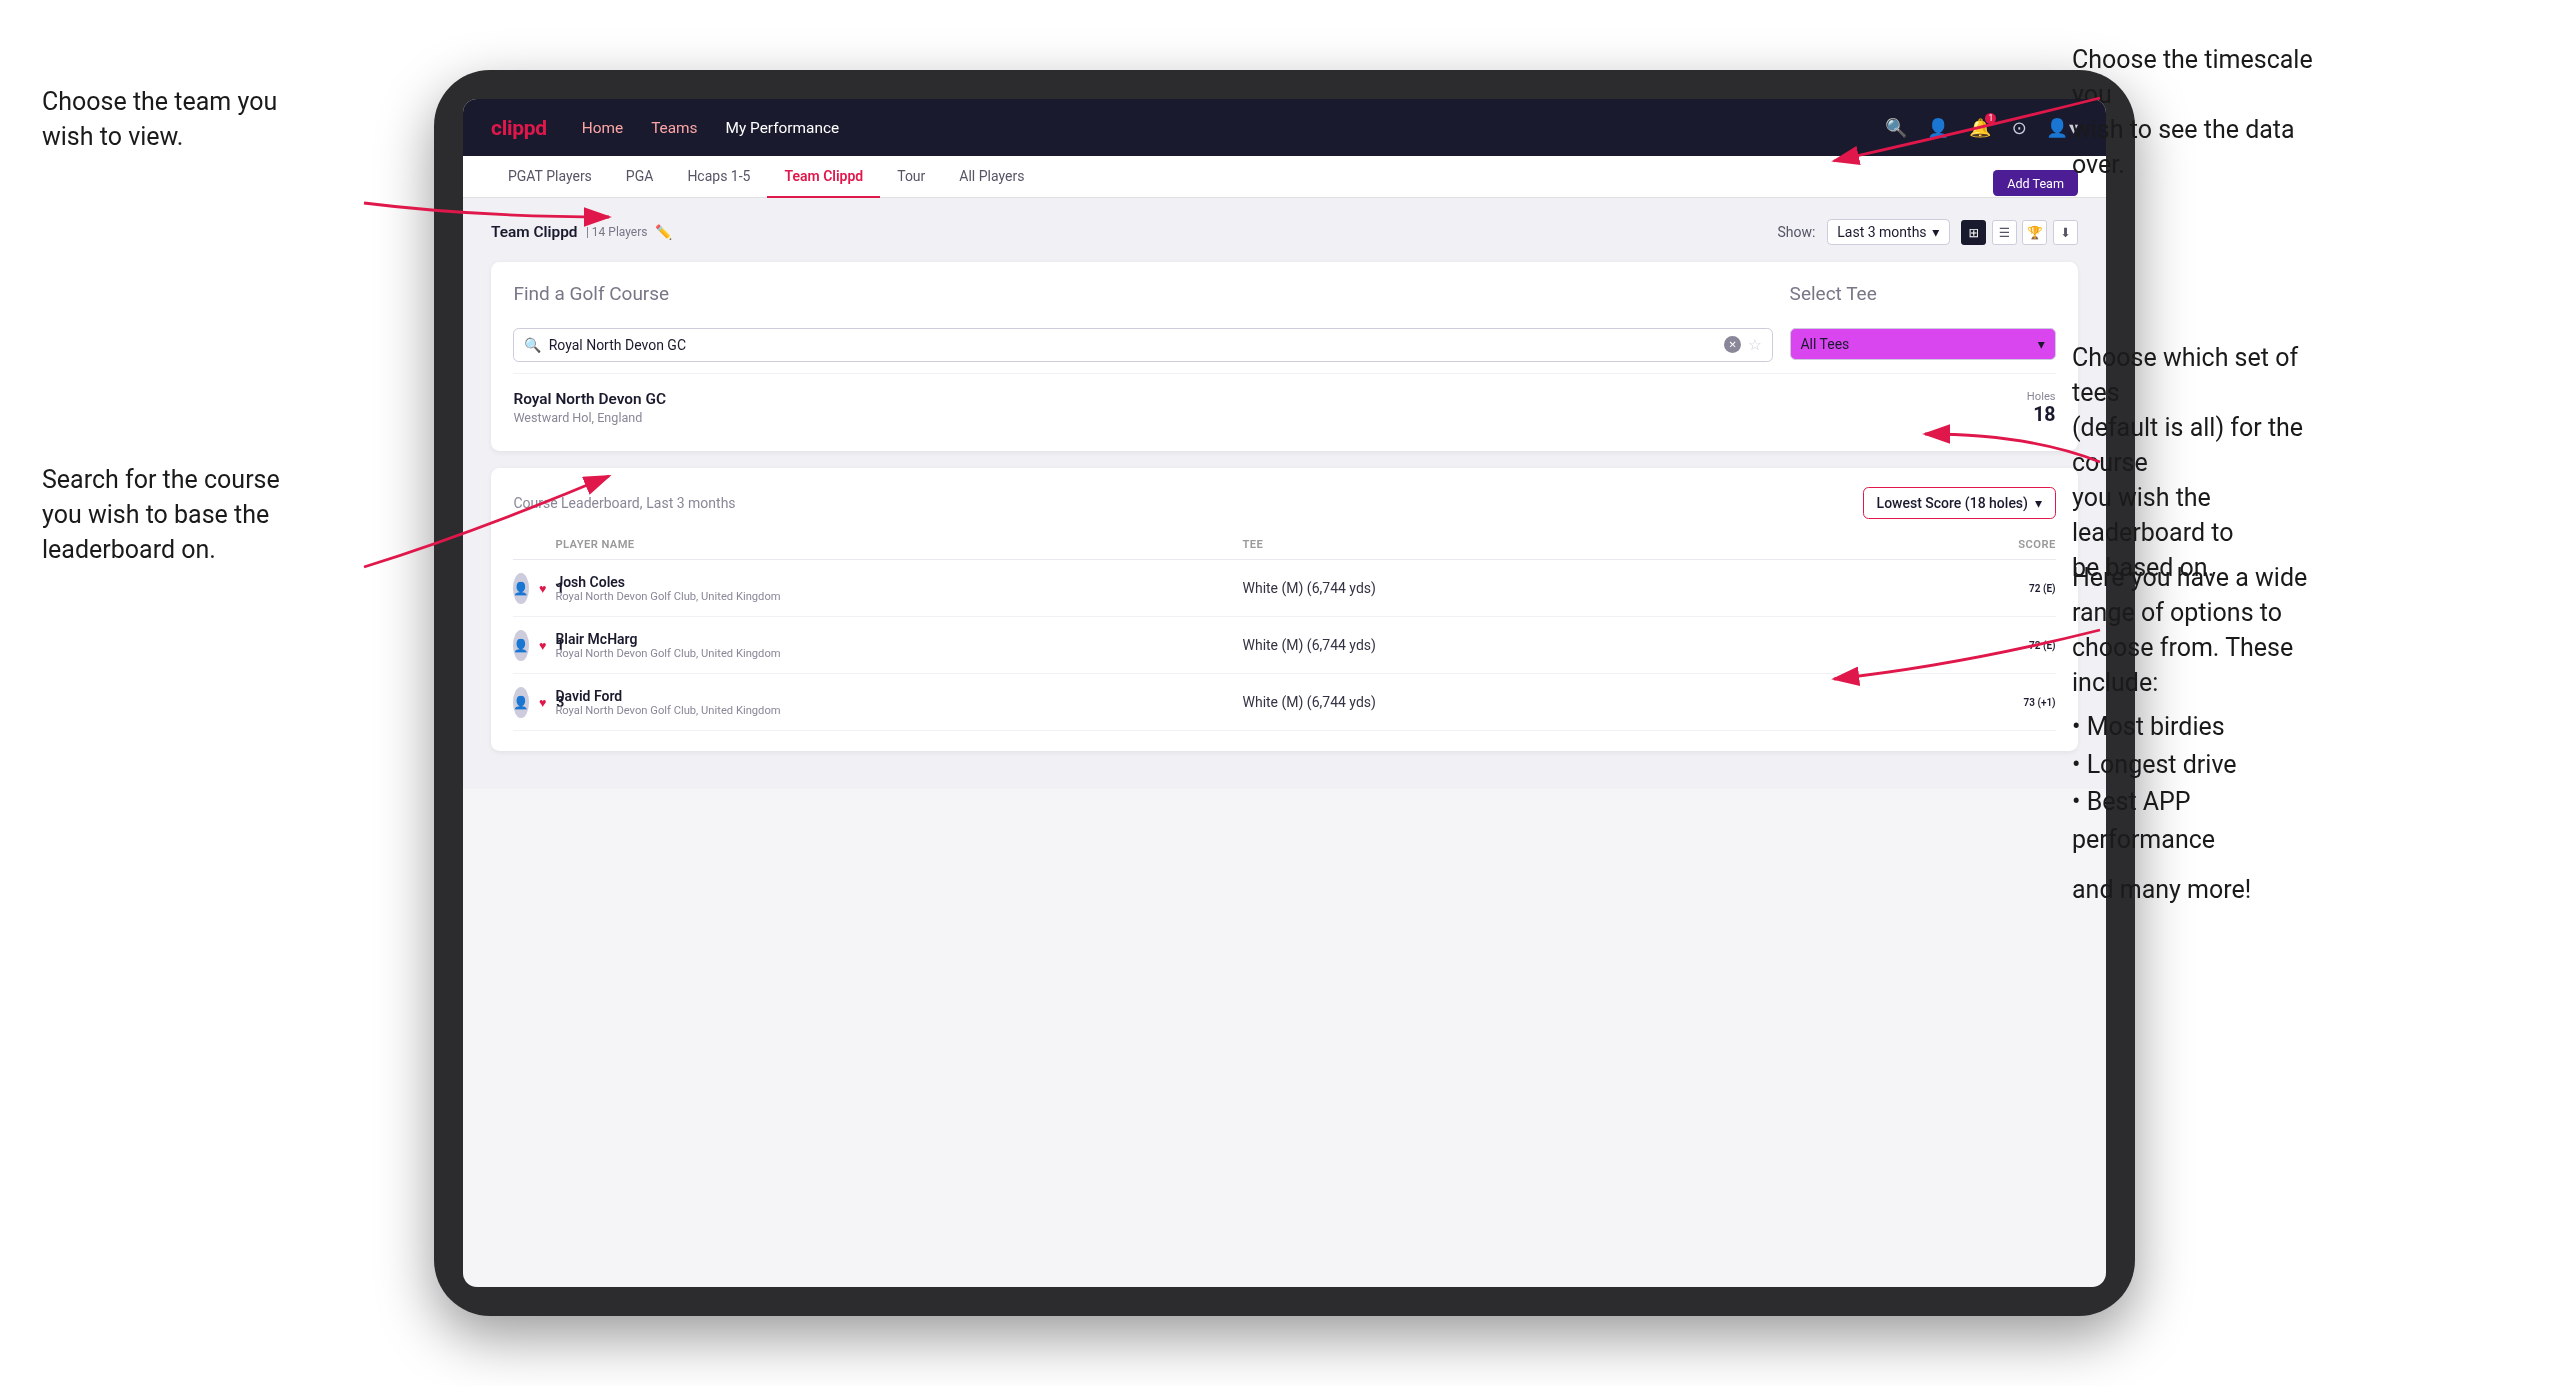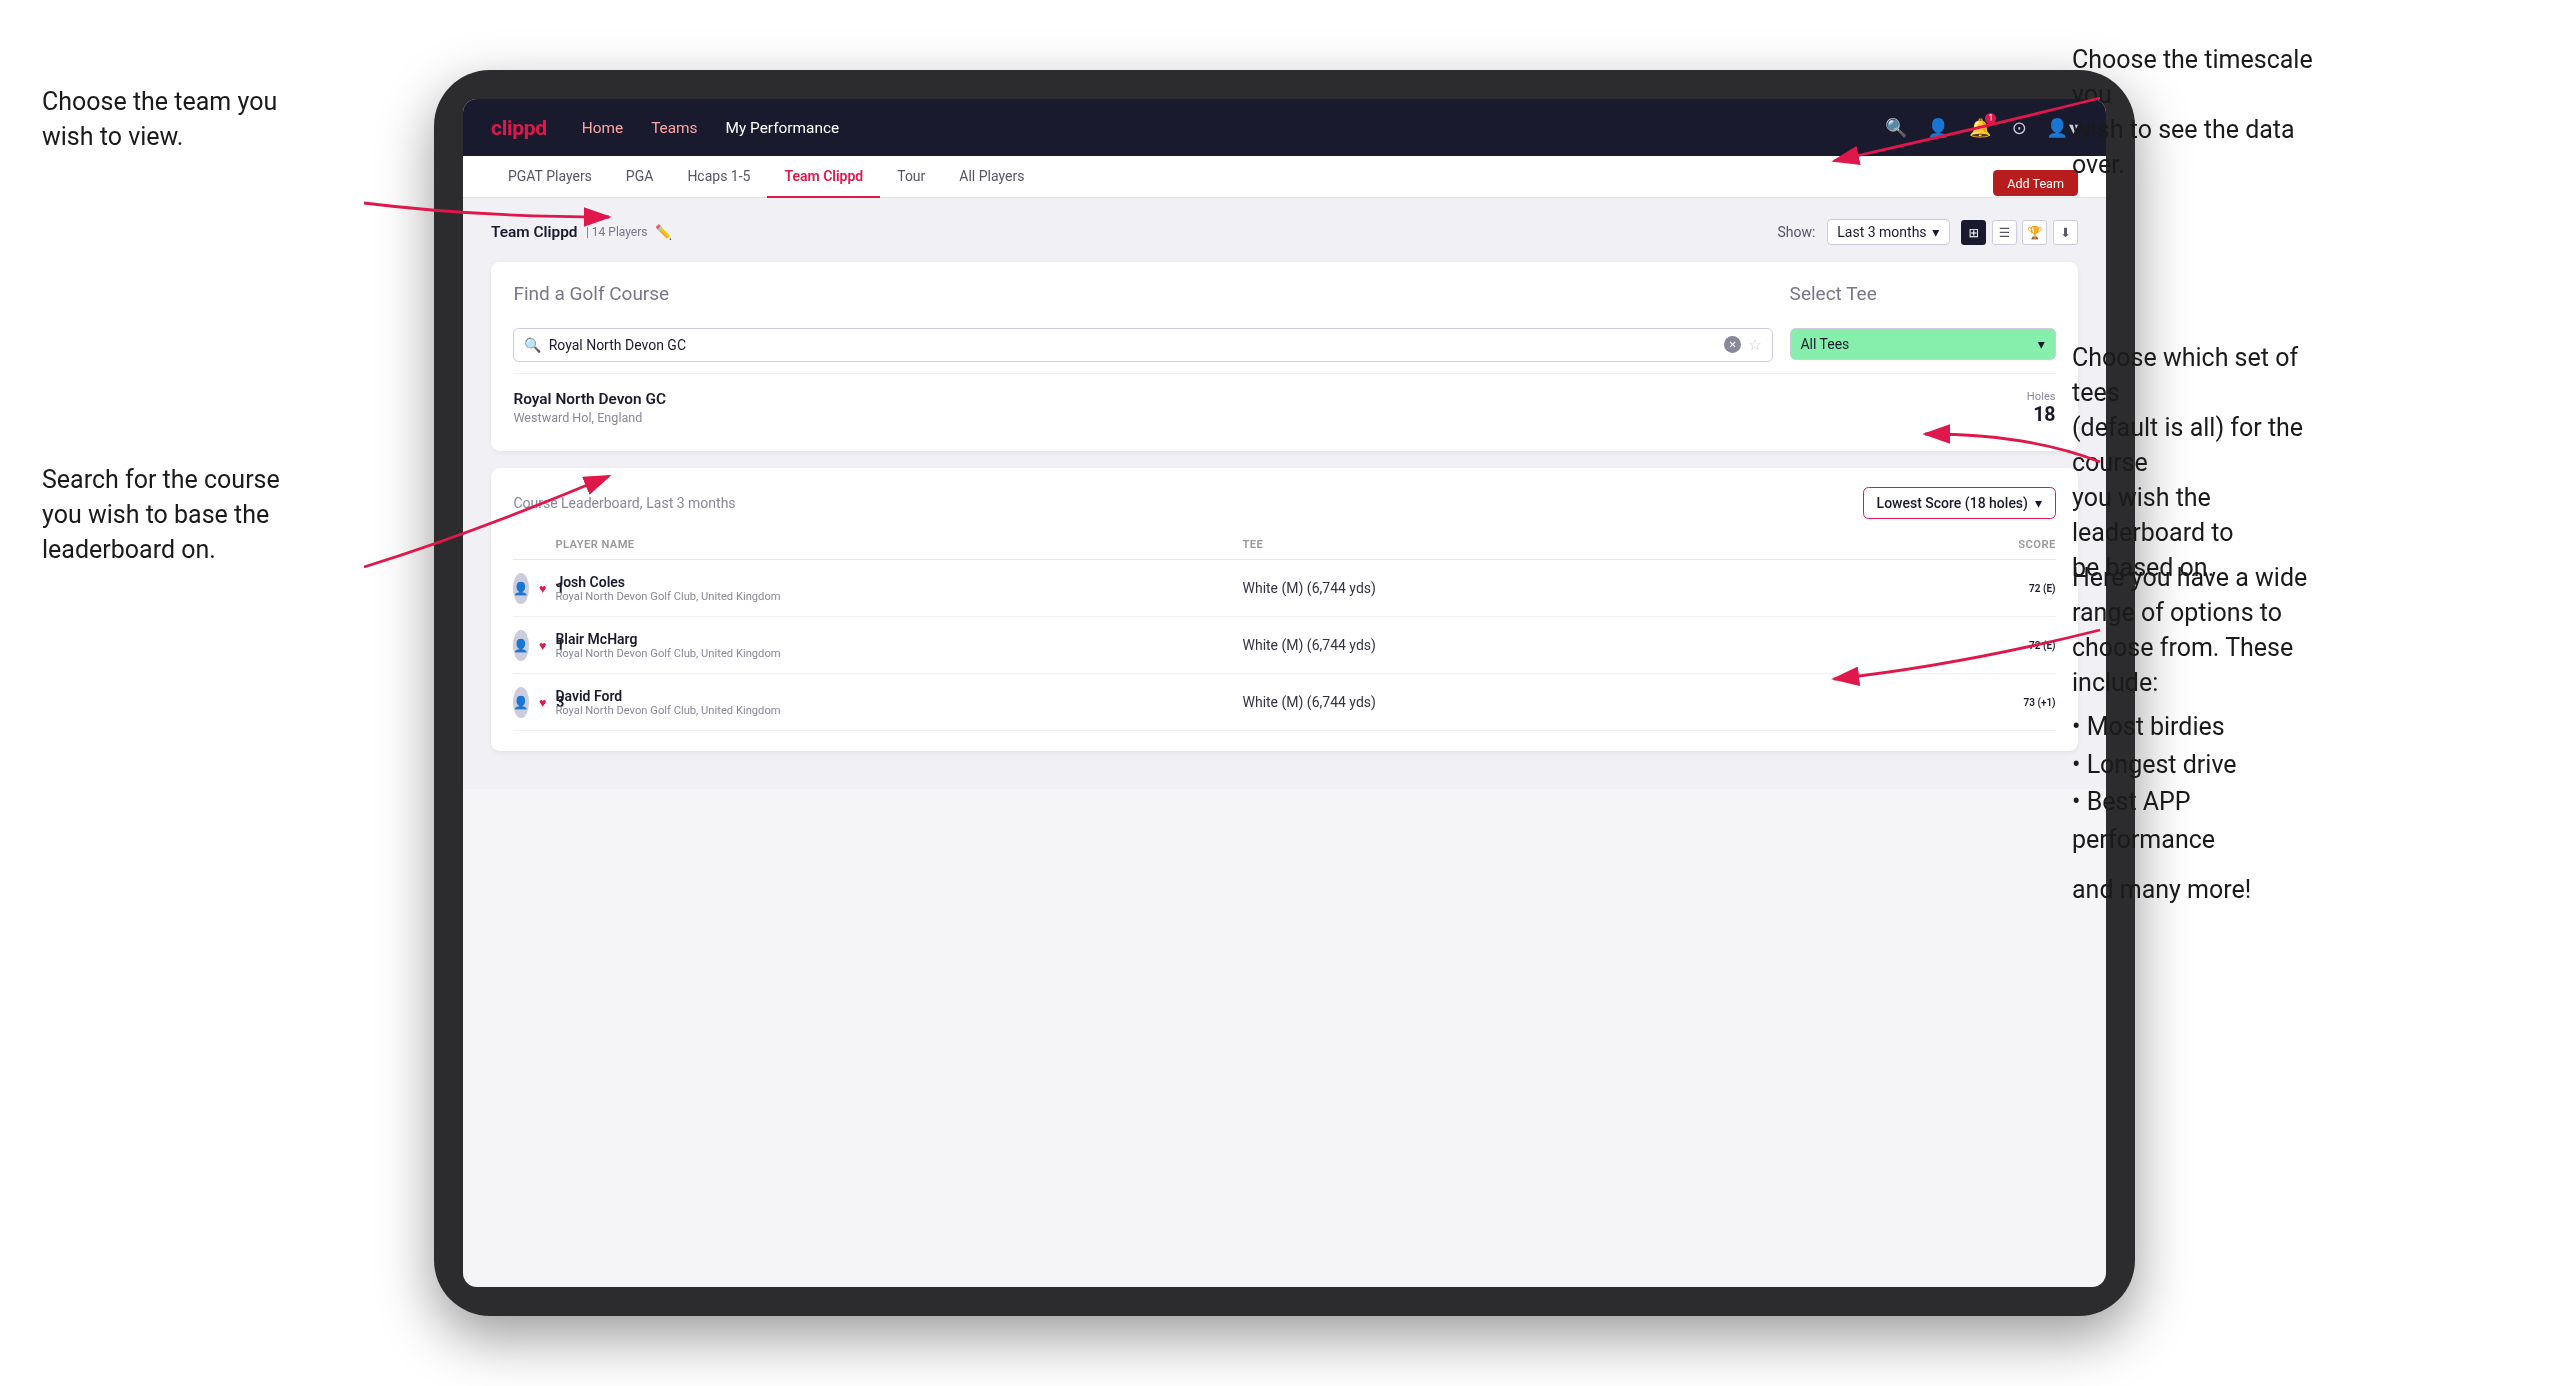--- a/index.html
+++ b/index.html
@@ -132,21 +132,21 @@
 
     .sub-nav-item.active {
       color: #e0174a;
       border-bottom: 2.1px solid #e0174a;
       font-weight: 600;
     }
 
     .add-team-btn {
       position: absolute;
       right: 28px;
-      background: #b91c1c;
+      background: #4c1d95;
       color: white;
       font-size: 12.6px;
       padding: 5.6px 14px;
       border-radius: 4.2px;
       cursor: pointer;
       margin-top: 13px;
     }
 
     
     .main-content {
@@ -306,21 +306,21 @@
       width: 266px;
     }
 
     .tee-select {
       display: flex;
       align-items: center;
       justify-content: space-between;
       border: 0.7px solid #ccccdd;
       border-radius: 5.6px;
       padding: 7px 9.8px;
-      background: #86efac;
+      background: #d946ef;
       cursor: pointer;
       font-size: 14px;
       color: #1a1a2e;
     }
 
     
     .course-result {
       display: flex;
       align-items: center;
       justify-content: space-between;

